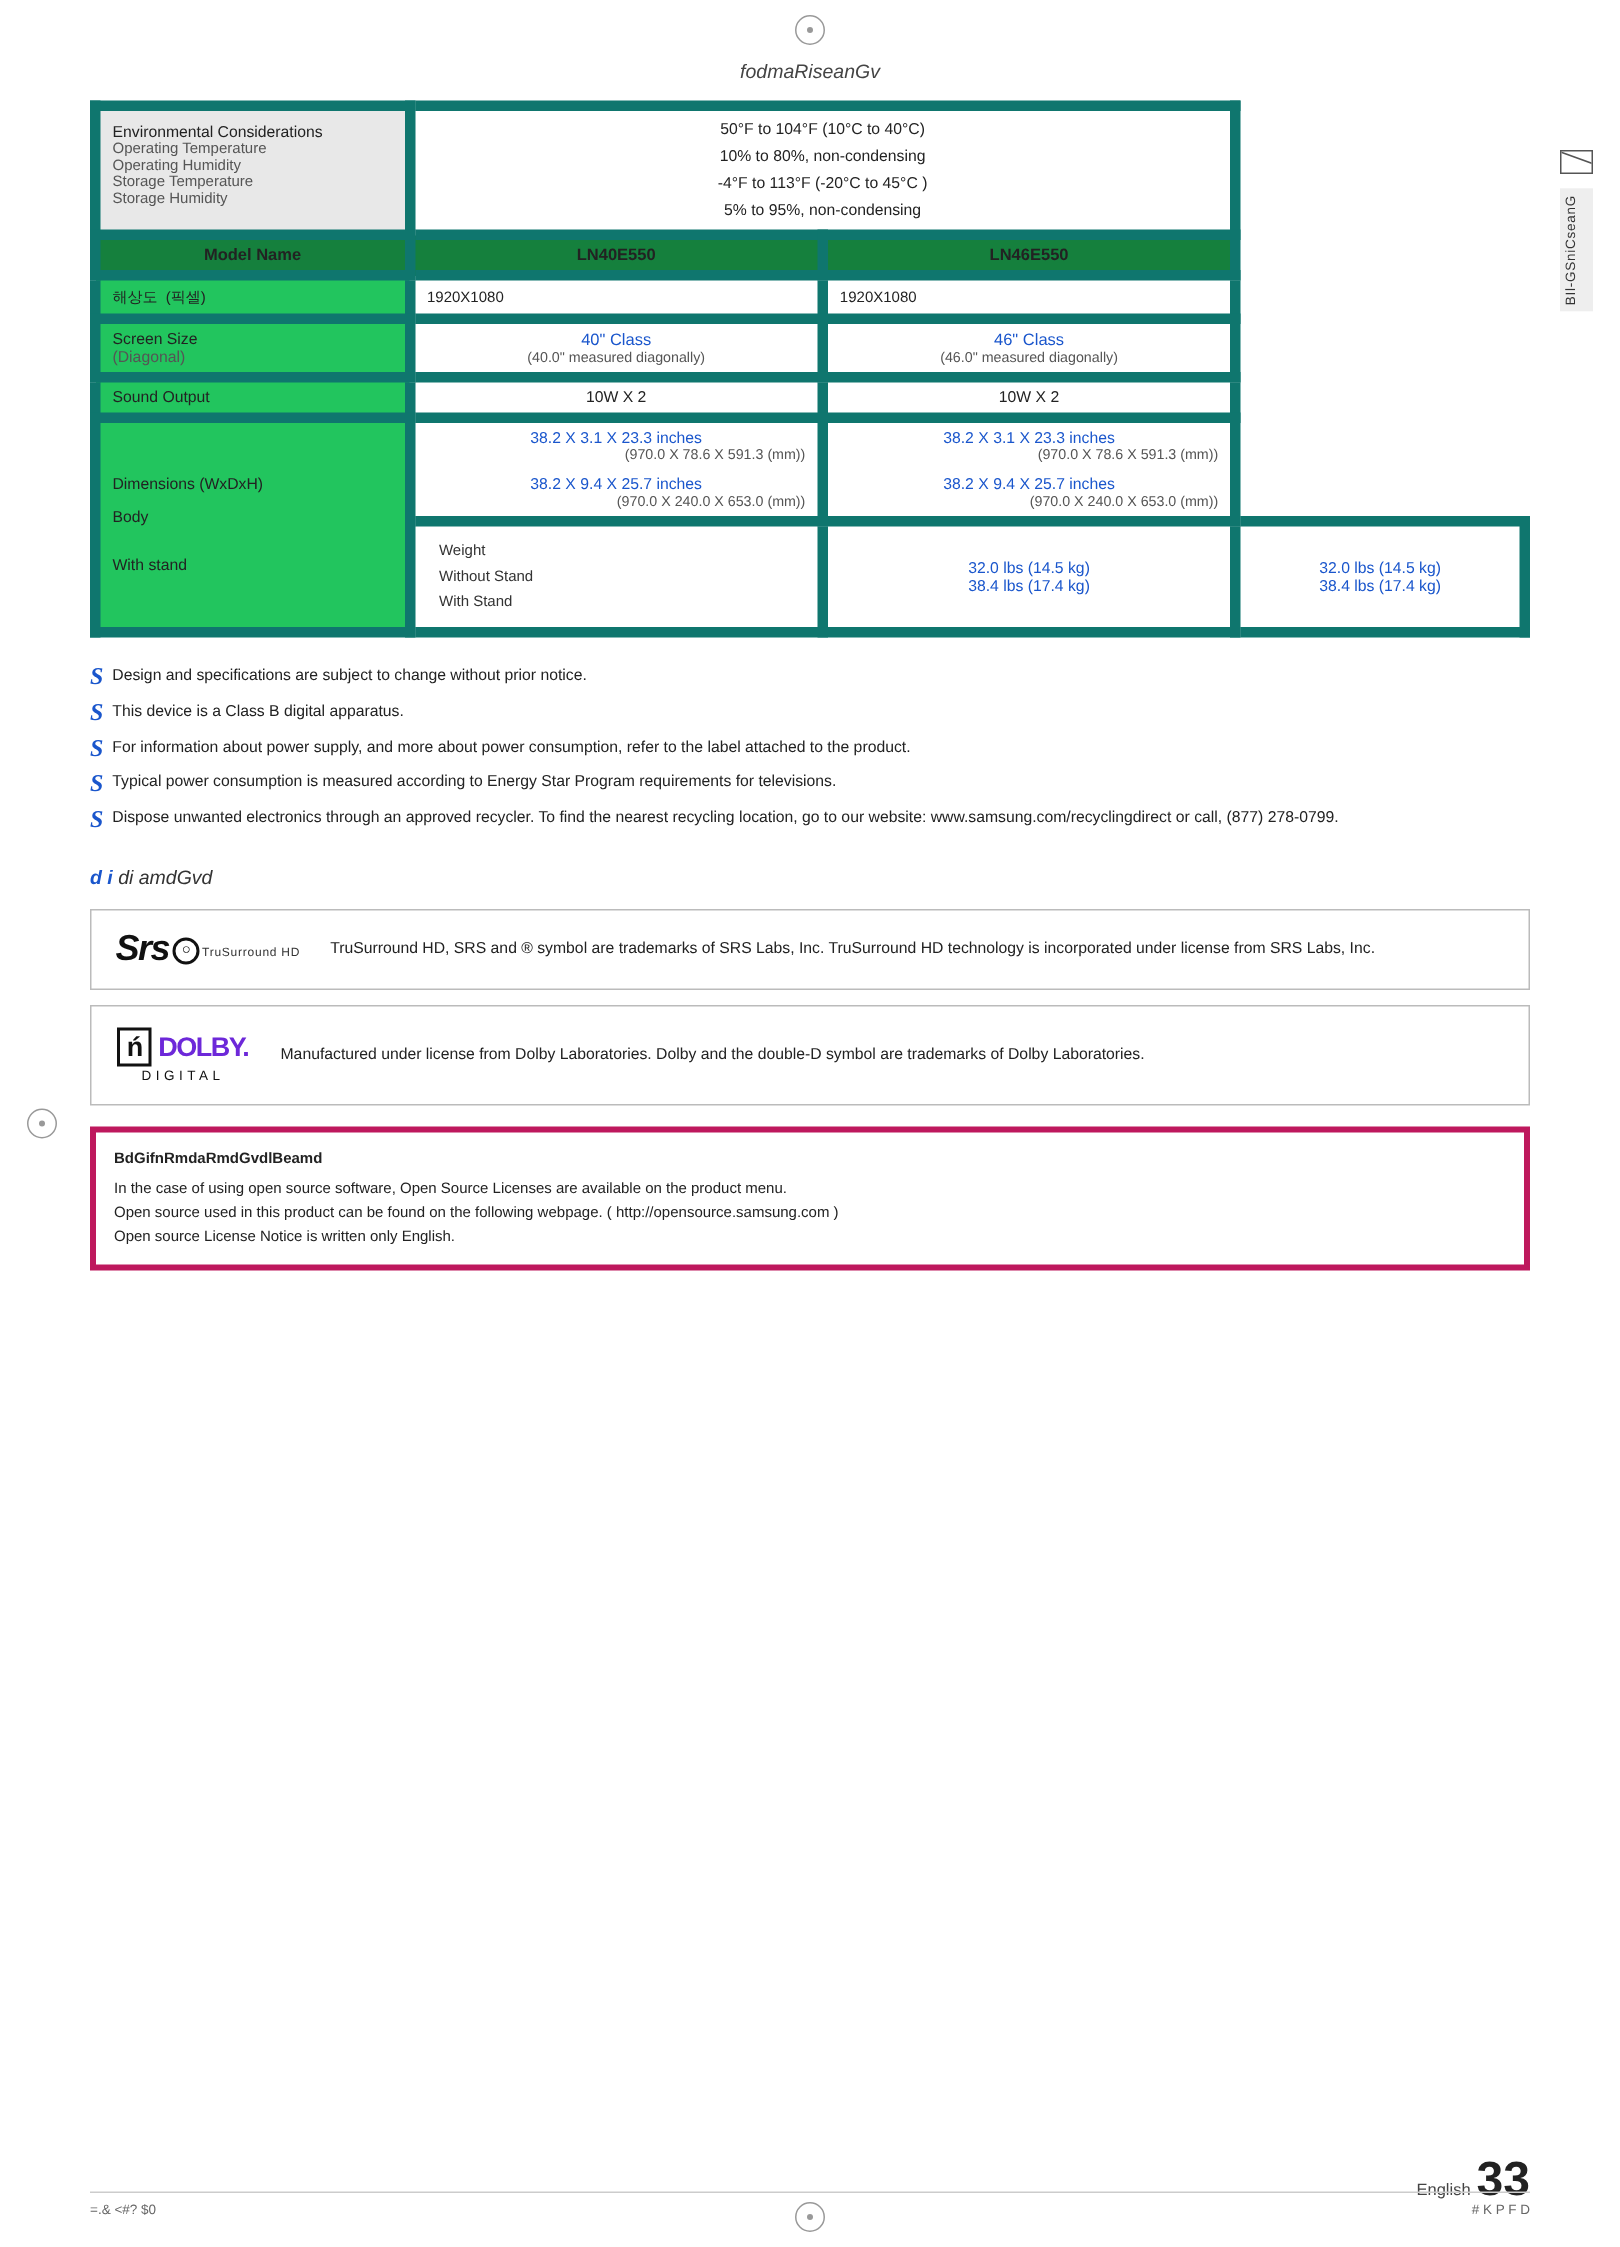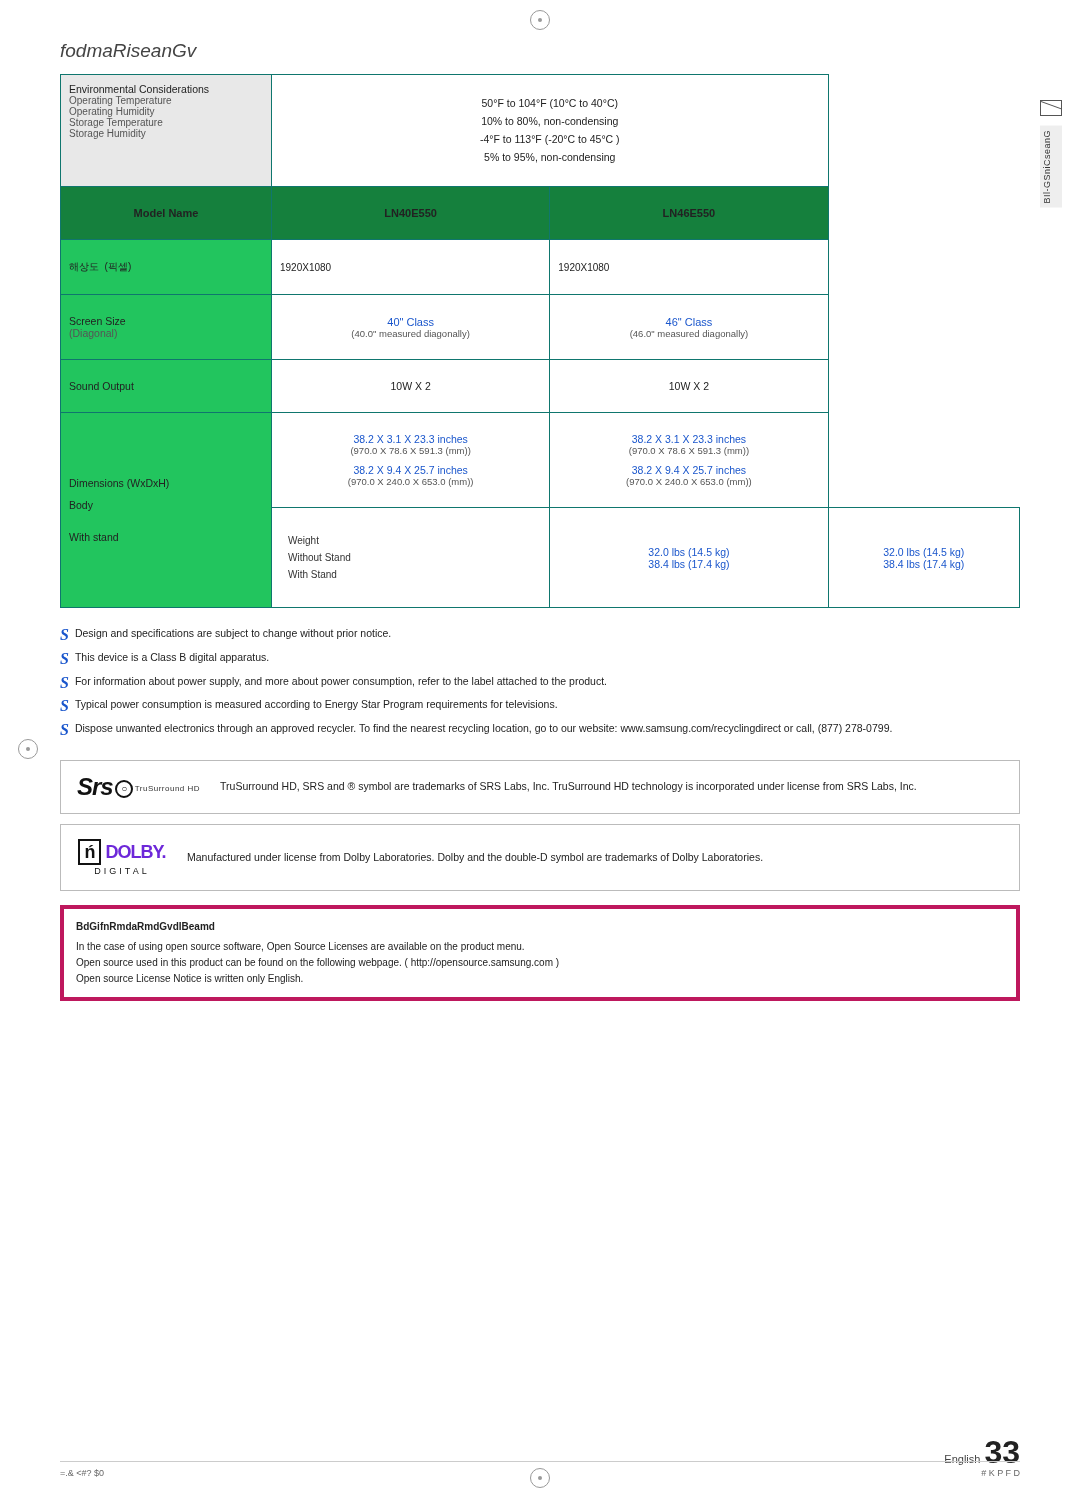--- a/index.html
+++ b/index.html
@@ -57,37 +57,37 @@
       transform: rotate(180deg);
       font-size: 9px;
       color: #333;
       background: #eee;
       padding: 4px 2px;
       letter-spacing: 0.5px;
     }
 
     
     .section-heading {
-      text-align: left;
-      font-size: 19px;
+      text-align: center;
+      font-size: 13px;
       color: #444;
       margin-bottom: 12px;
       font-style: italic;
     }
 
     
     .specs-table {
       width: 100%;
       border-collapse: collapse;
       margin-bottom: 18px;
       font-size: 10.5px;
     }
     .specs-table td, .specs-table th {
-      border: 1px solid #0f766e;
-      padding: 20px 8px;
+      border: 7px solid #0f766e;
+      padding: 4px 8px;
       vertical-align: middle;
     }
     .specs-table .col-label {
       background: #22c55e;
       width: 22%;
       font-weight: normal;
       color: #222;
     }
     .specs-table .header-row td {
       background: #15803d;
@@ -102,20 +102,21 @@
     }
     .specs-table .env-values {
       text-align: center;
     }
     .env-lines {
       line-height: 1.7;
     }
     .small-text {
       font-size: 9.5px;
       color: #555;
+      text-align: right;
     }
     .screen-size-cell {
       text-align: center;
     }
     .screen-size-main {
       font-size: 11px;
       color: #1a56cc;
     }
     .screen-size-sub {
       font-size: 9.5px;
@@ -444,20 +445,24 @@
     <li>
       <span class="s-bullet">S</span>
       <span>Typical power consumption is measured according to Energy Star Program requirements for televisions.</span>
     </li>
     <li>
       <span class="s-bullet">S</span>
       <span>Dispose unwanted electronics through an approved recycler. To find the nearest recycling location, go to our website: www.samsung.com/recyclingdirect or call, (877) 278-0799.</span>
     </li>
   </ul>
 
+  <div class="sub-heading">
+    <span style="color:#1a56cc;font-weight:bold;">d i </span>
+    <span>di amdGvd</span>
+  </div>
 
   <div class="trademark-boxes">
 
     <div class="trademark-box">
       <div class="trademark-logo">
         <div class="srs-logo">
           <div style="font-size:24px;font-weight:900;font-style:italic;color:#111;line-height:1;letter-spacing:-1px;">
             Srs<span class="srs-circle">○</span>
           </div>
           <div style="font-size:8px;color:#333;letter-spacing:0.5px;margin-top:2px;">TruSurround HD</div>

